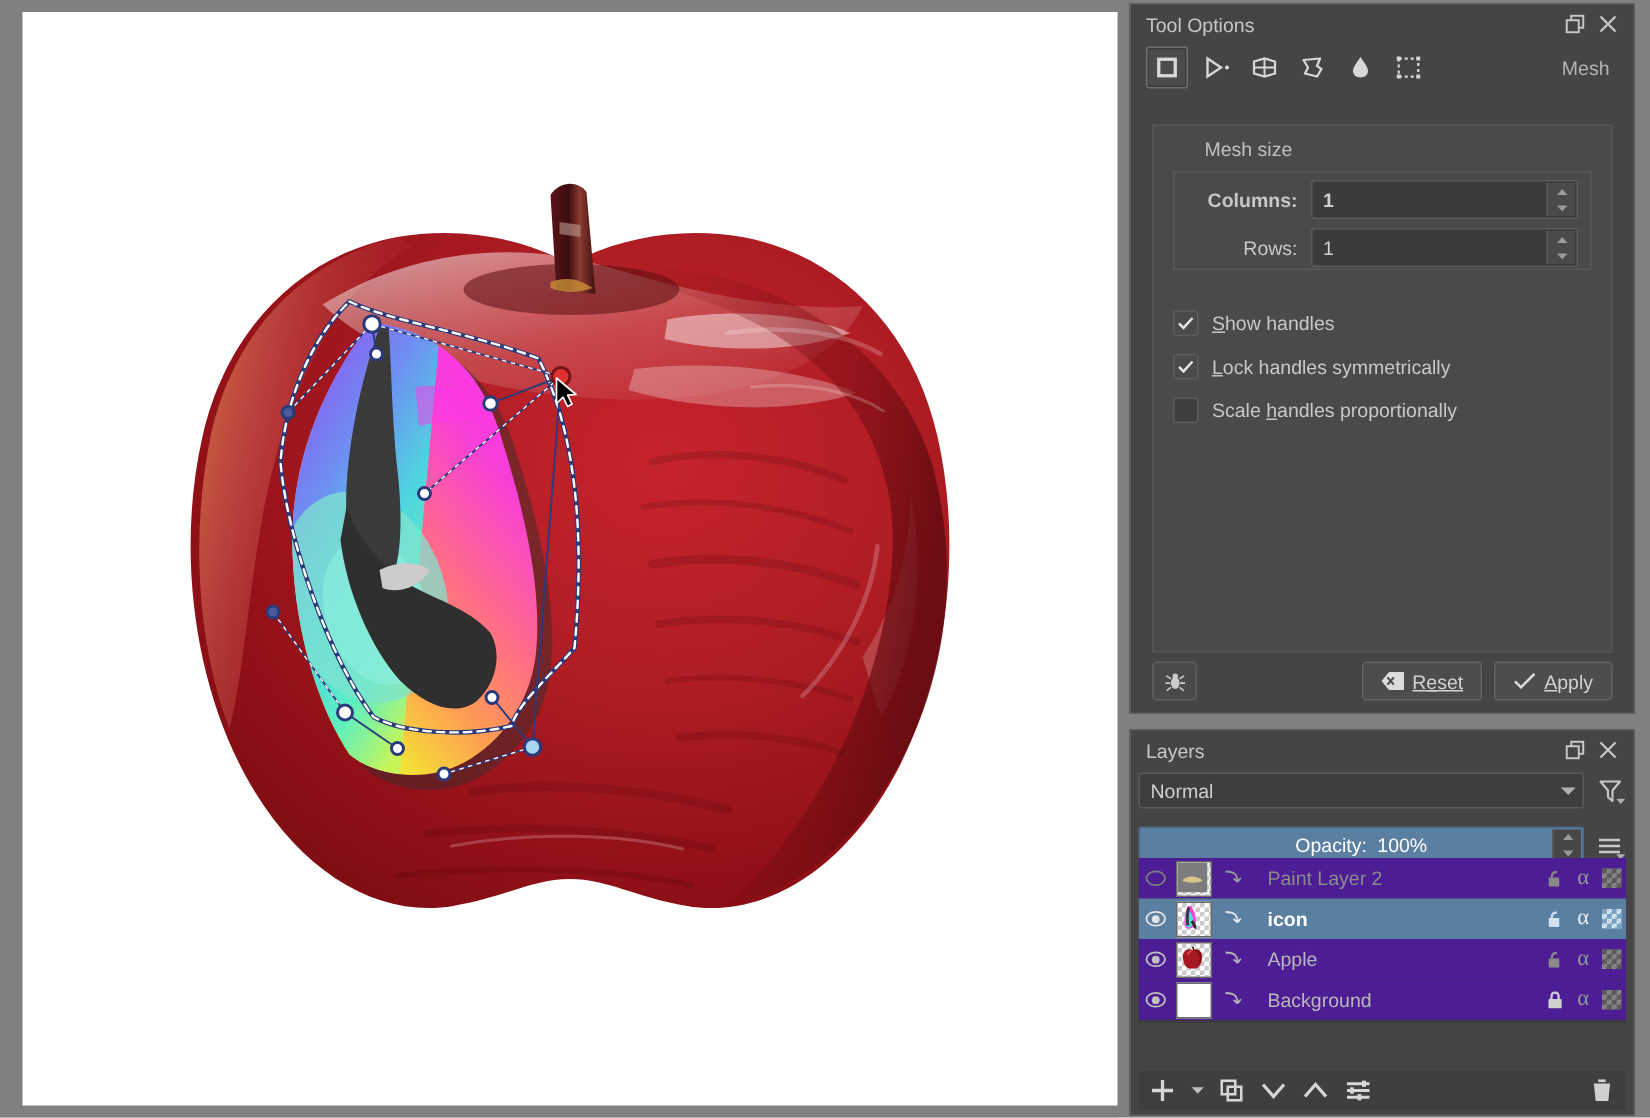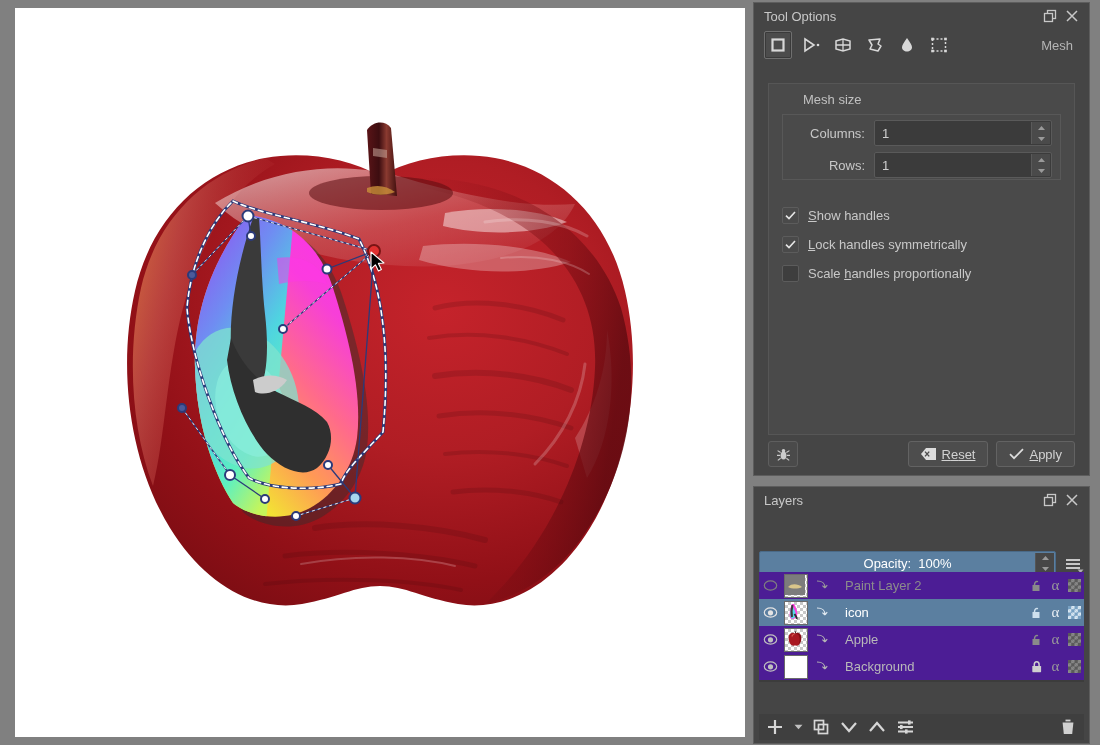--- a/index.html
+++ b/index.html
@@ -135,21 +135,21 @@
     display:flex;align-items:center;justify-content:center;color:#ffffff;font-size:13px;cursor:pointer;
   }
   .slider .spin-btns{background:#474747;border-left:1px solid #555;}
   .layer-list{
     position:absolute;left:5px;right:5px;top:85px;height:110px;background:#3c3c3c;overflow:hidden;
   }
   .layer-row{
     height:27px;display:flex;align-items:center;background:#4c1d95;cursor:pointer;
   }
   .layer-row.sel{background:#5b7fa0;}
-  .layer-row.sel .lname{color:#ffffff;font-weight:normal;}
+  .layer-row.sel .lname{color:#ffffff;font-weight:bold;}
   .vis{width:22px;display:flex;align-items:center;justify-content:center;cursor:pointer;}
   .thumb{
     width:22px;height:22px;margin:0 3px;border:1px solid #6a6a6a;overflow:hidden;position:relative;
     background:#ffffff;
   }
   .thumb.checker{
     background-image:
       linear-gradient(45deg,#c8c8c8 25%,transparent 25%,transparent 75%,#c8c8c8 75%),
       linear-gradient(45deg,#c8c8c8 25%,transparent 25%,transparent 75%,#c8c8c8 75%);
     background-size:6px 6px;background-position:0 0,3px 3px;background-color:#ffffff;
@@ -416,21 +416,21 @@
             <rect x="15.2" y="13.7" width="2.6" height="2.6" fill="#d8d8d8"></rect>
           </svg>
         </span>
         <span class="mode-name">Mesh</span>
       </div>
 
       <div class="groupbox" id="gb-main">
         <span class="gb-label">Mesh size</span>
 
         <div class="inner-box">
-          <div class="field-row" style="top:6px;">
+          <div class="field-row" style="top:6px;font-weight:bold;">
             <span class="lbl">Columns:</span>
             <span class="spin">
               <span class="val">1</span>
               <span class="spin-btns">
                 <div>
                   <svg width="9" height="6" viewBox="0 0 9 6">
                       <path d="M4.5,1 L8,5 L1,5 Z" fill="#9a9a9a"></path>
                     </svg>
                 </div>
                 <div>
@@ -517,20 +517,36 @@
             <rect x="1.5" y="4.5" width="8" height="8" fill="#454545" stroke="#c8c8c8" stroke-width="1.3"></rect>
           </svg>
         </span>
         <span class="title-btn" title="Close">
           <svg width="14" height="14" viewBox="0 0 14 14">
             <path d="M2,2 L12,12 M12,2 L2,12" stroke="#c8c8c8" stroke-width="1.5" fill="none"></path>
           </svg>
         </span>
       </div>
 
+      <div class="blend-row">
+        <span class="combo">
+          <span class="cv">Normal</span>
+          <svg width="11" height="7" viewBox="0 0 11 7">
+            <path d="M0.5,1 L5.5,6 L10.5,1 Z" fill="#b0b0b0"></path>
+          </svg>
+        </span>
+        <span class="sq-btn" title="Filter layers">
+          <svg width="17" height="17" viewBox="0 0 17 17">
+            <path d="M2,2 L15,2 L10,8 L10,15 L7,12.5 L7,8 Z" fill="none" stroke="#c8c8c8" stroke-width="1.4" stroke-linejoin="round"></path>
+          </svg>
+          <svg width="7" height="5" viewBox="0 0 7 5" style="position:absolute;right:0;bottom:1px;">
+            <path d="M0.5,0.5 L3.5,4 L6.5,0.5 Z" fill="#b0b0b0"></path>
+          </svg>
+        </span>
+      </div>
 
       <div class="opacity-row">
         <span class="slider">
           <span>Opacity:</span>
           <span style="width:7px"></span>
           <span>100%</span>
           <span class="spin-btns">
             <div>
               <svg width="9" height="6" viewBox="0 0 9 6">
                   <path d="M4.5,1 L8,5 L1,5 Z" fill="#9a9a9a"></path>

